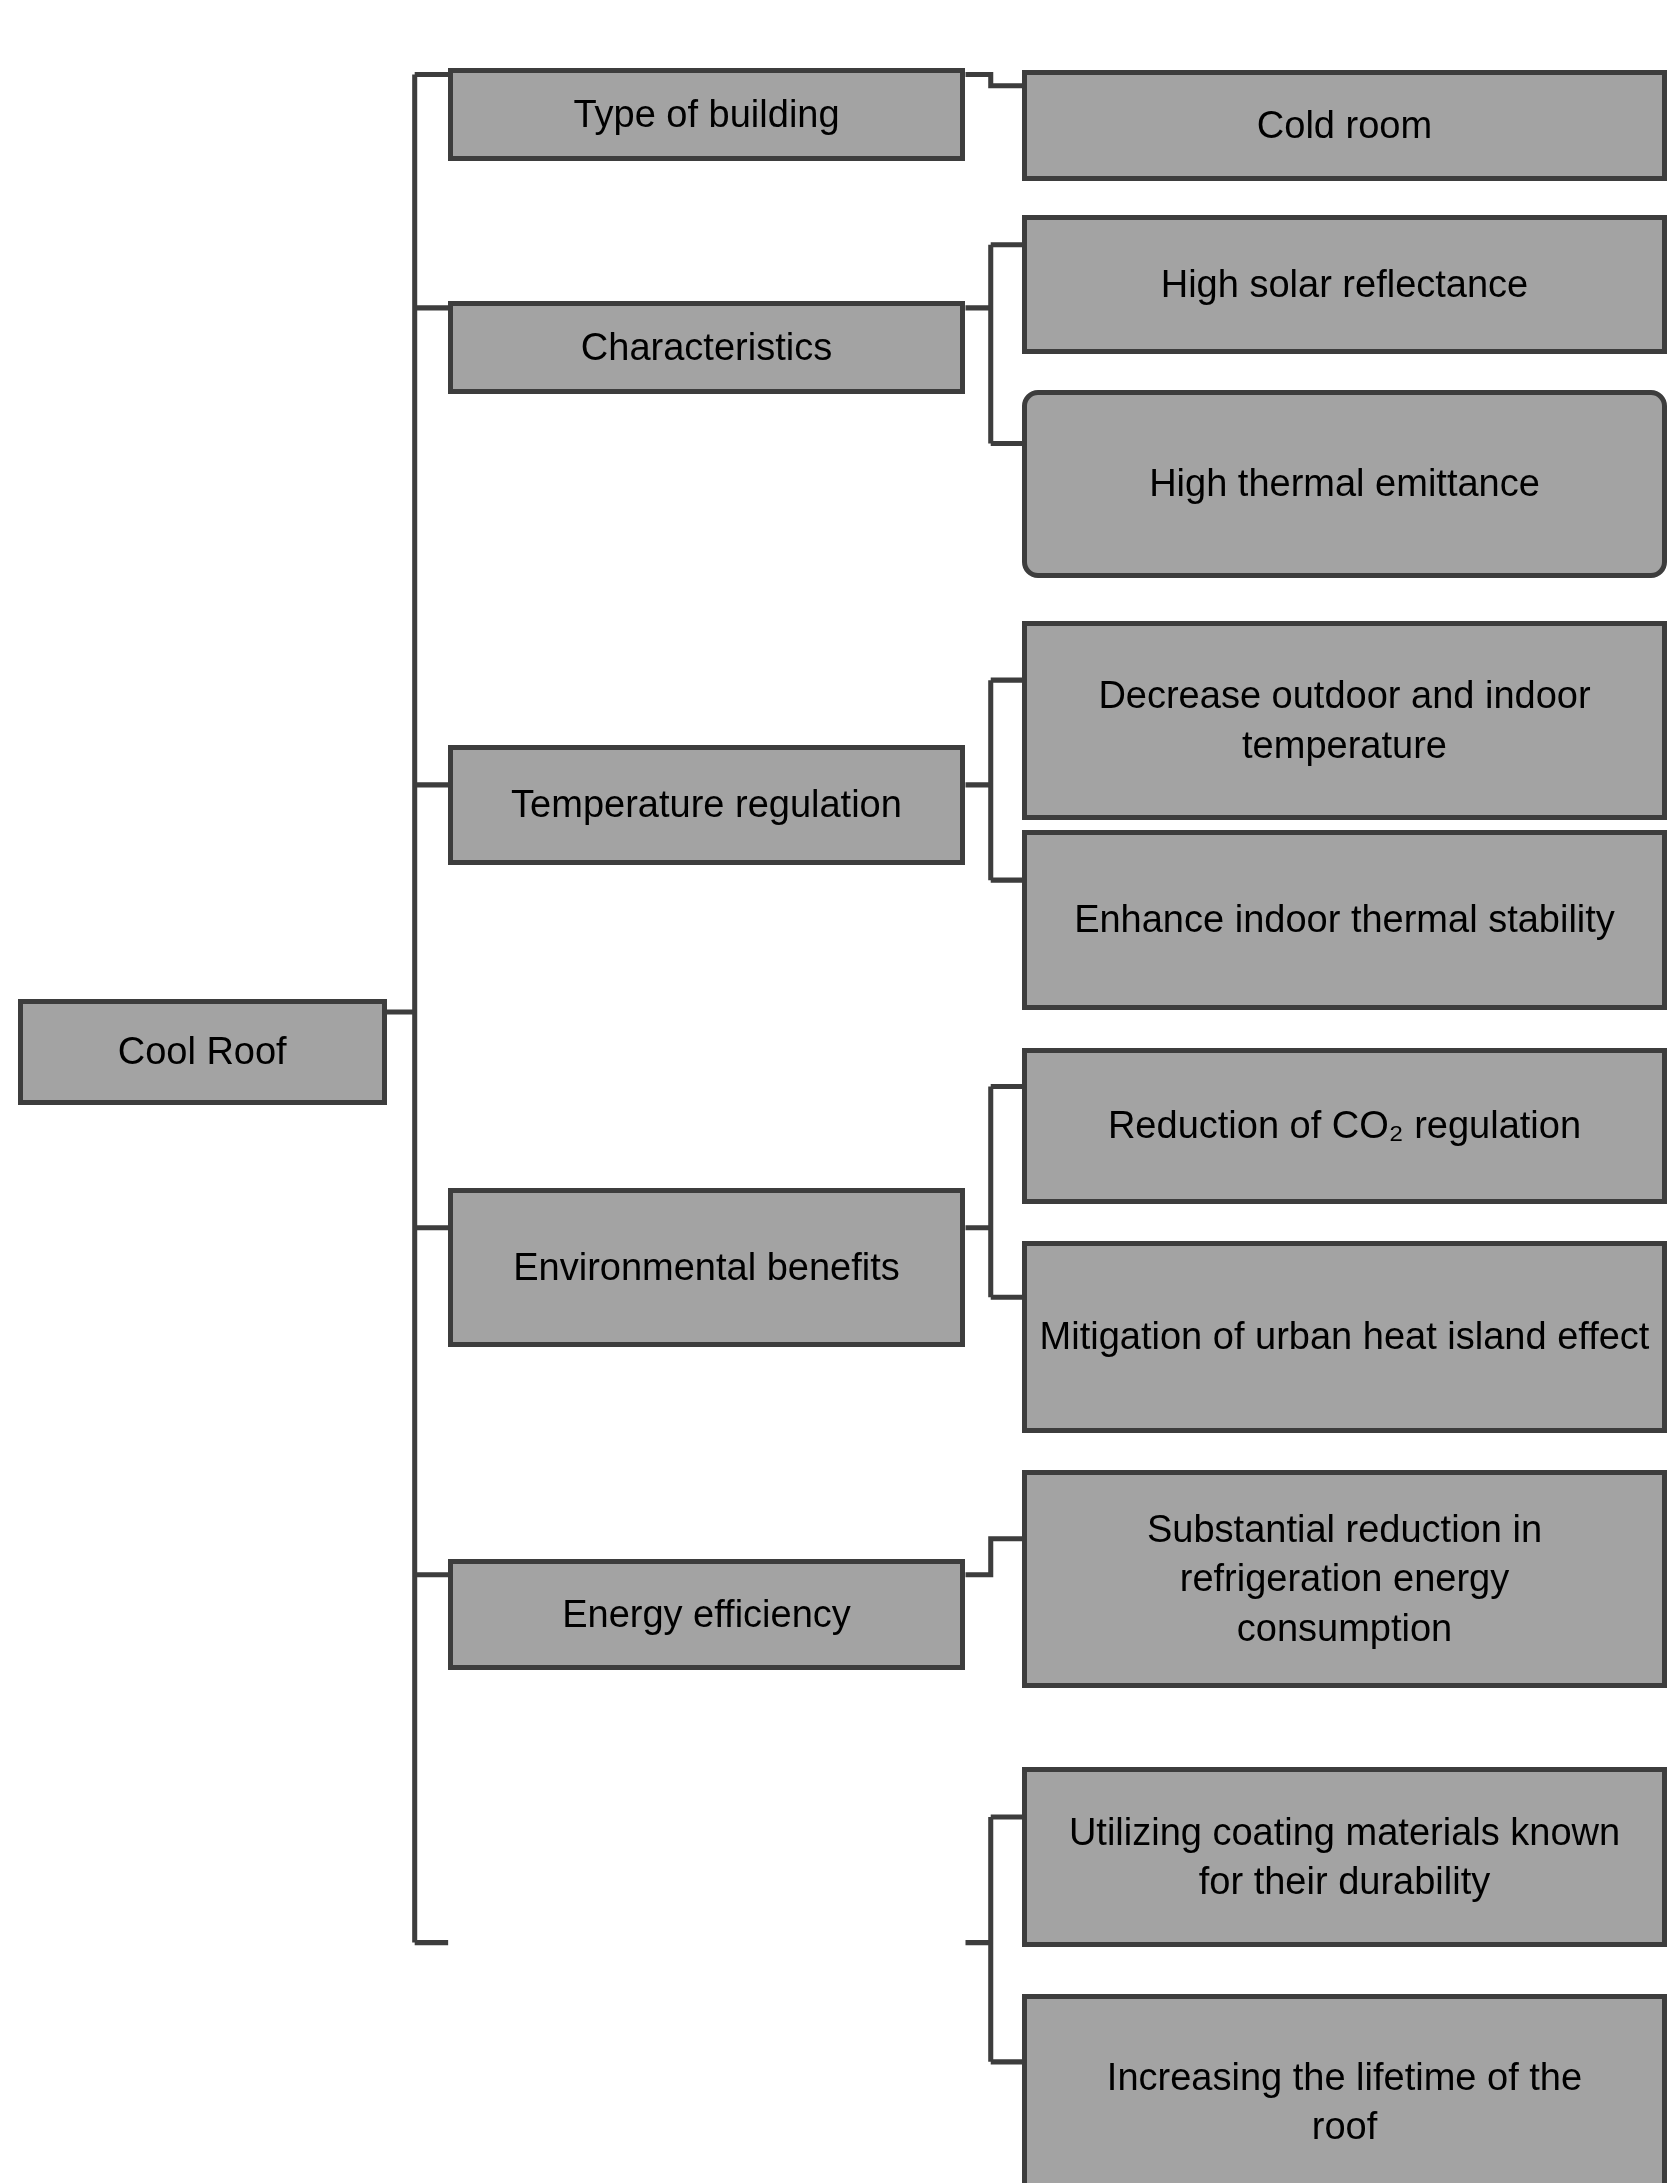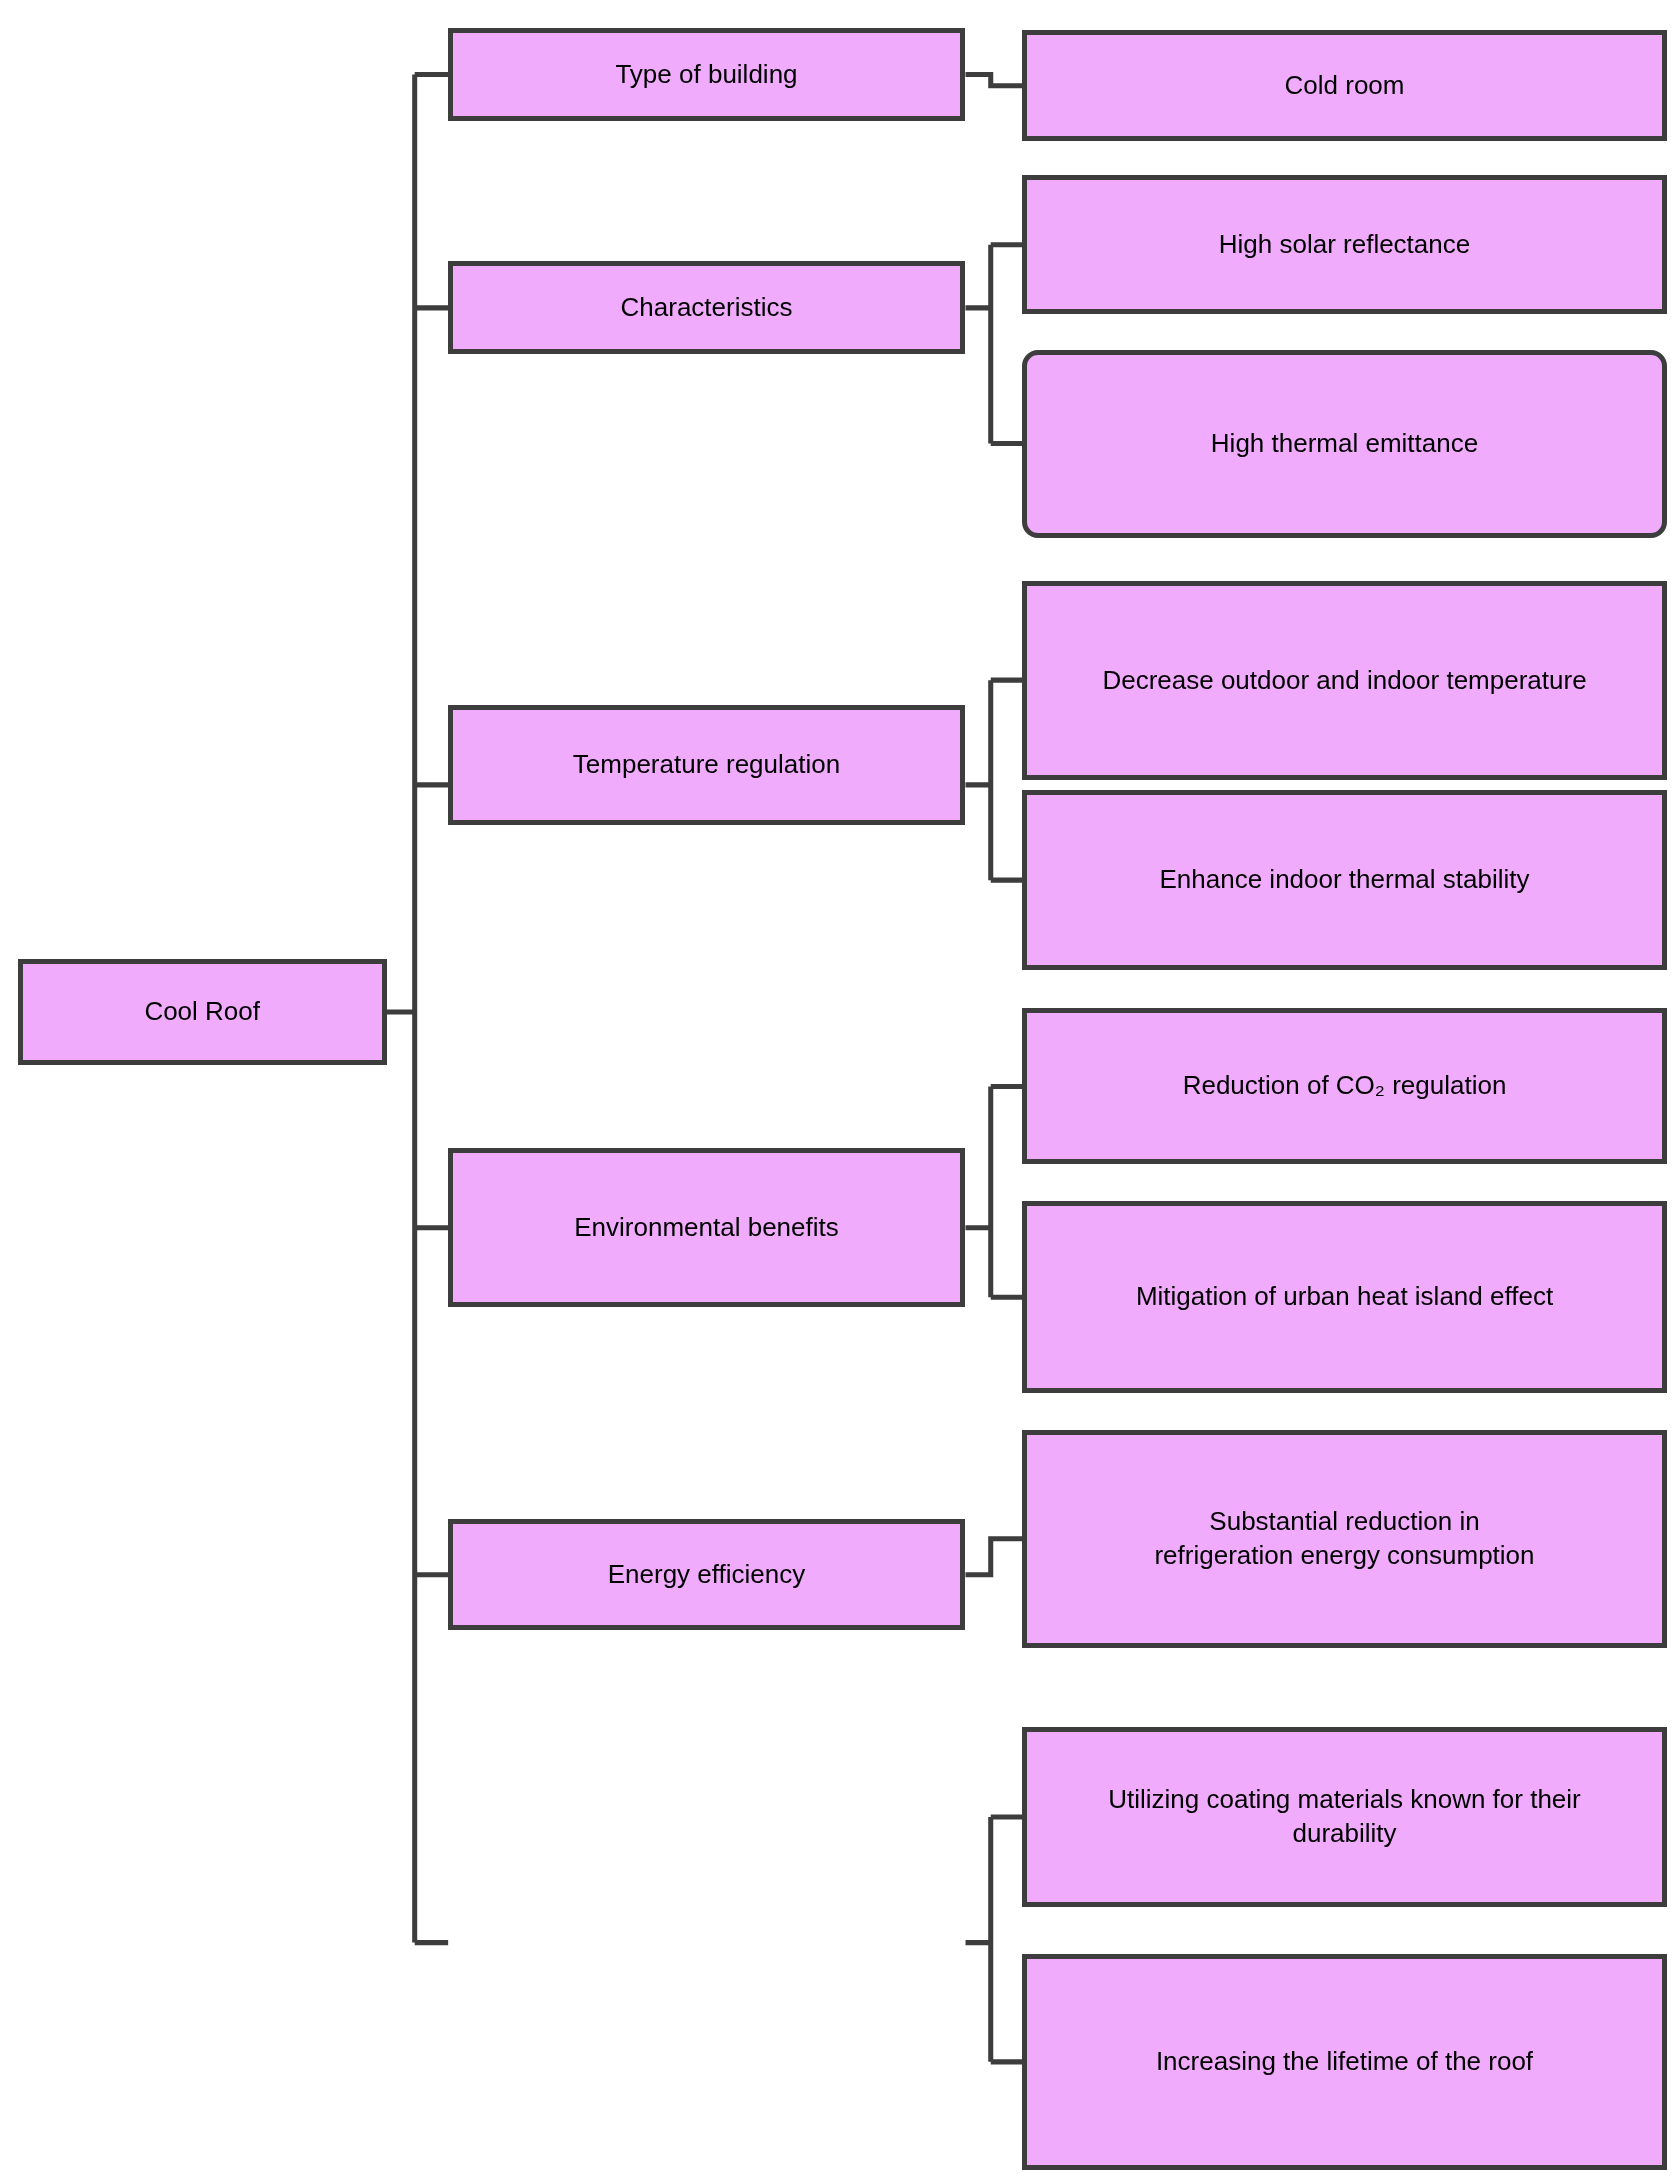--- a/index.html
+++ b/index.html
@@ -11,28 +11,29 @@
     font-family:"Liberation Sans", sans-serif;
     color:#000000;
   }
   .connectors{
     position:absolute;left:0;top:0;width:1678px;height:2183px;
   }
   .node{
     position:absolute;
     box-sizing:border-box;
     border:5px solid #3d3d3d;
-    background:#f0abfc;
+    background:#a3a3a3;
     display:flex;
     align-items:center;
     justify-content:center;
     text-align:center;
-    font-size:26px;
+    font-size:38px;
     line-height:1.3;
     color:#000000;
+    margin-top:40px;
   }
   
   .n-root{left:17.7px;top:959px;width:369px;height:106px;}
   
   .n-cat{left:448px;width:517px;padding:0 6.3px;}
   .n-cat0{top:28px;height:93px;}
   .n-cat1{top:261px;height:93px;}
   .n-cat2{top:705px;height:120px;}
   .n-cat3{top:1148px;height:159px;}
   .n-cat4{top:1519px;height:111px;}

